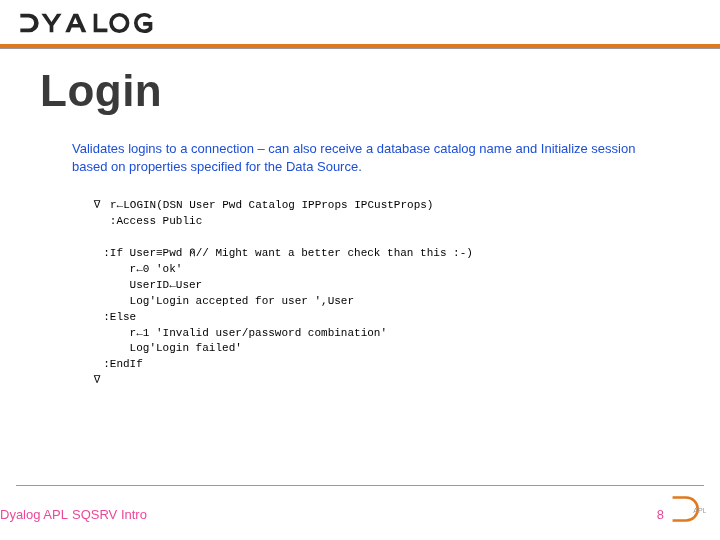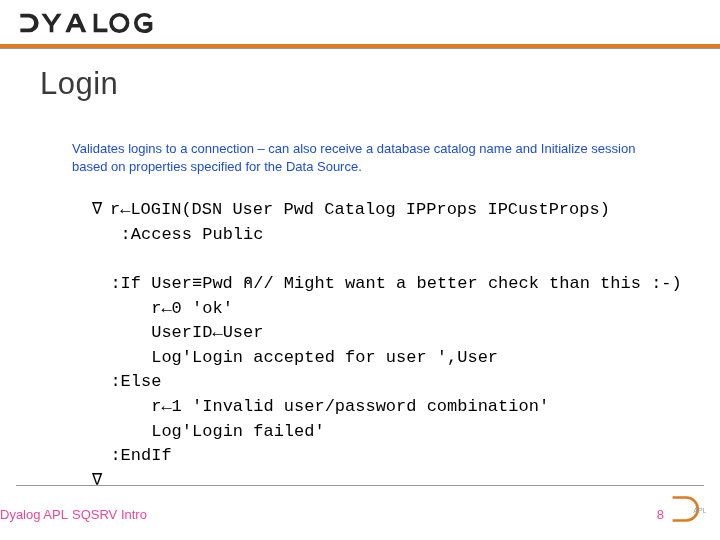--- a/index.html
+++ b/index.html
@@ -2,23 +2,23 @@
 <html><head>
 <meta charset="utf-8">
 <style>
   html,body{margin:0;padding:0;width:720px;height:540px;background:#fff;font-family:Arial,Helvetica,sans-serif;color:#262626;overflow:hidden}
   .slide{position:relative;width:720px;height:540px;box-sizing:border-box}
   .brand-bar{position:absolute;top:12px;left:16px;right:0}
   .brand-wordmark{display:flex;align-items:center;gap:2px}
   .brand-wordmark svg{height:22px}
   .brand-underline{position:absolute;left:0;right:0;top:44px;height:4px;background:#e07a1e}
   .brand-thin{position:absolute;left:0;right:0;top:48px;height:1px;background:#9a9a9a}
-  .title{position:absolute;top:66px;left:40px;font-size:31px;font-weight:400;color:#3a3a3a;letter-spacing:0.5px}
+  .title{position:absolute;top:66px;left:40px;font-size:44px;font-weight:700;color:#3a3a3a;letter-spacing:0.5px}
   .desc{position:absolute;top:140px;left:72px;right:60px;font-size:13px;color:#1d4ed8;line-height:1.35}
-  .codeblock{position:absolute;top:198px;left:90px;right:40px;font-family:"Courier New",monospace;font-size:17px;color:#000;line-height:1.45;white-space:pre}
+  .codeblock{position:absolute;top:198px;left:90px;right:40px;font-family:"Courier New",monospace;font-size:11px;color:#000;line-height:1.45;white-space:pre}
   .del{display:inline-block;width:14px;text-align:center;margin-right:6px}
   .footer-rule{position:absolute;left:16px;right:16px;bottom:54px;height:1px;background:#9a9a9a}
   .footer{position:absolute;left:0;right:0;bottom:18px;height:28px;font-size:13px;color:#ec4899}
   .footer-left{position:absolute;left:72px;bottom:0}
   .footer-center{position:absolute;left:0;right:0;text-align:left;bottom:0}
   .footer-right{position:absolute;right:56px;bottom:0}
   .apl-mark{position:absolute;right:14px;bottom:12px}
 </style>
 </head>
 <body>

